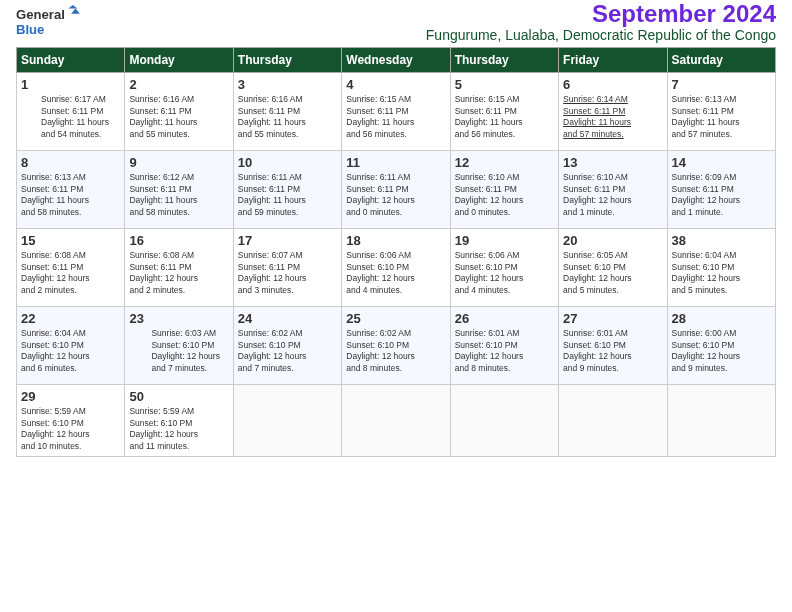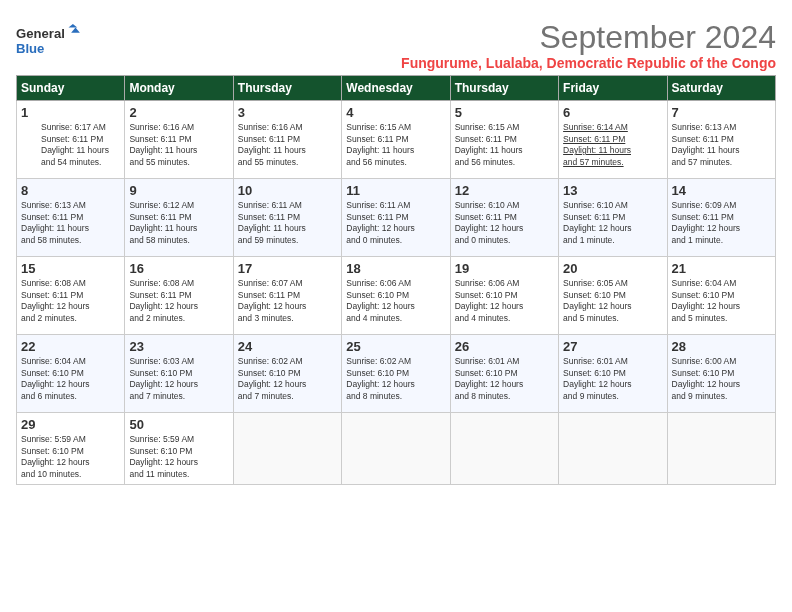--- a/index.html
+++ b/index.html
@@ -6,21 +6,21 @@
     body {
       font-family: Arial, sans-serif;
       background: #fff;
       width: 792px;
       height: 612px;
       overflow: hidden;
     }
     .page {
       width: 792px;
       height: 612px;
-      padding: 20px 16px;
+      padding: 1px 16px;
     }
     .header {
       display: flex;
       align-items: flex-start;
       justify-content: space-between;
       margin-bottom: 4px;
     }
     .logo {
       display: flex;
       align-items: center;
@@ -28,29 +28,29 @@
     }
     .logo-icon {
       width: 32px;
       height: 32px;
       margin-right: 4px;
     }
     .title-block {
       text-align: right;
     }
     .title-block h1 {
-      font-size: 32px;
-      font-weight: normal;
-      color: #737373;
+      font-size: 24px;
+      font-weight: bold;
+      color: #6d28d9;
       line-height: 1.1;
     }
     .title-block h2 {
       font-size: 14px;
-      font-weight: bold;
-      color: #ef4444;
+      font-weight: normal;
+      color: #14532d;
     }
     .calendar {
       width: 100%;
       border-collapse: collapse;
       table-layout: fixed;
     }
     .calendar th {
       background: #14532d;
       color: #fff;
       font-size: 12px;
@@ -261,38 +261,38 @@
 and 4 minutes.</div>
           </td>
           <td>
             <span class="day-num">20</span>
             <div class="cell-content" style="white-space: pre-line;">Sunrise: 6:05 AM
 Sunset: 6:10 PM
 Daylight: 12 hours
 and 5 minutes.</div>
           </td>
           <td>
-            <span class="day-num">21</span>
+            <span class="day-num">38</span>
             <div class="cell-content" style="white-space: pre-line;">Sunrise: 6:04 AM
 Sunset: 6:10 PM
 Daylight: 12 hours
 and 5 minutes.</div>
           </td>
         </tr>
         <tr>
           <td>
             <span class="day-num">22</span>
             <div class="cell-content" style="white-space: pre-line;">Sunrise: 6:04 AM
 Sunset: 6:10 PM
 Daylight: 12 hours
 and 6 minutes.</div>
           </td>
           <td>
             <span class="day-num">23</span>
-            <div class="cell-content" style="white-space: pre-line;">Sunrise: 6:03 AM
+            <div class="cell-content" style="white-space: pre-line; margin-left: 22px;">Sunrise: 6:03 AM
 Sunset: 6:10 PM
 Daylight: 12 hours
 and 7 minutes.</div>
           </td>
           <td>
             <span class="day-num">24</span>
             <div class="cell-content" style="white-space: pre-line;">Sunrise: 6:02 AM
 Sunset: 6:10 PM
 Daylight: 12 hours
 and 7 minutes.</div>

